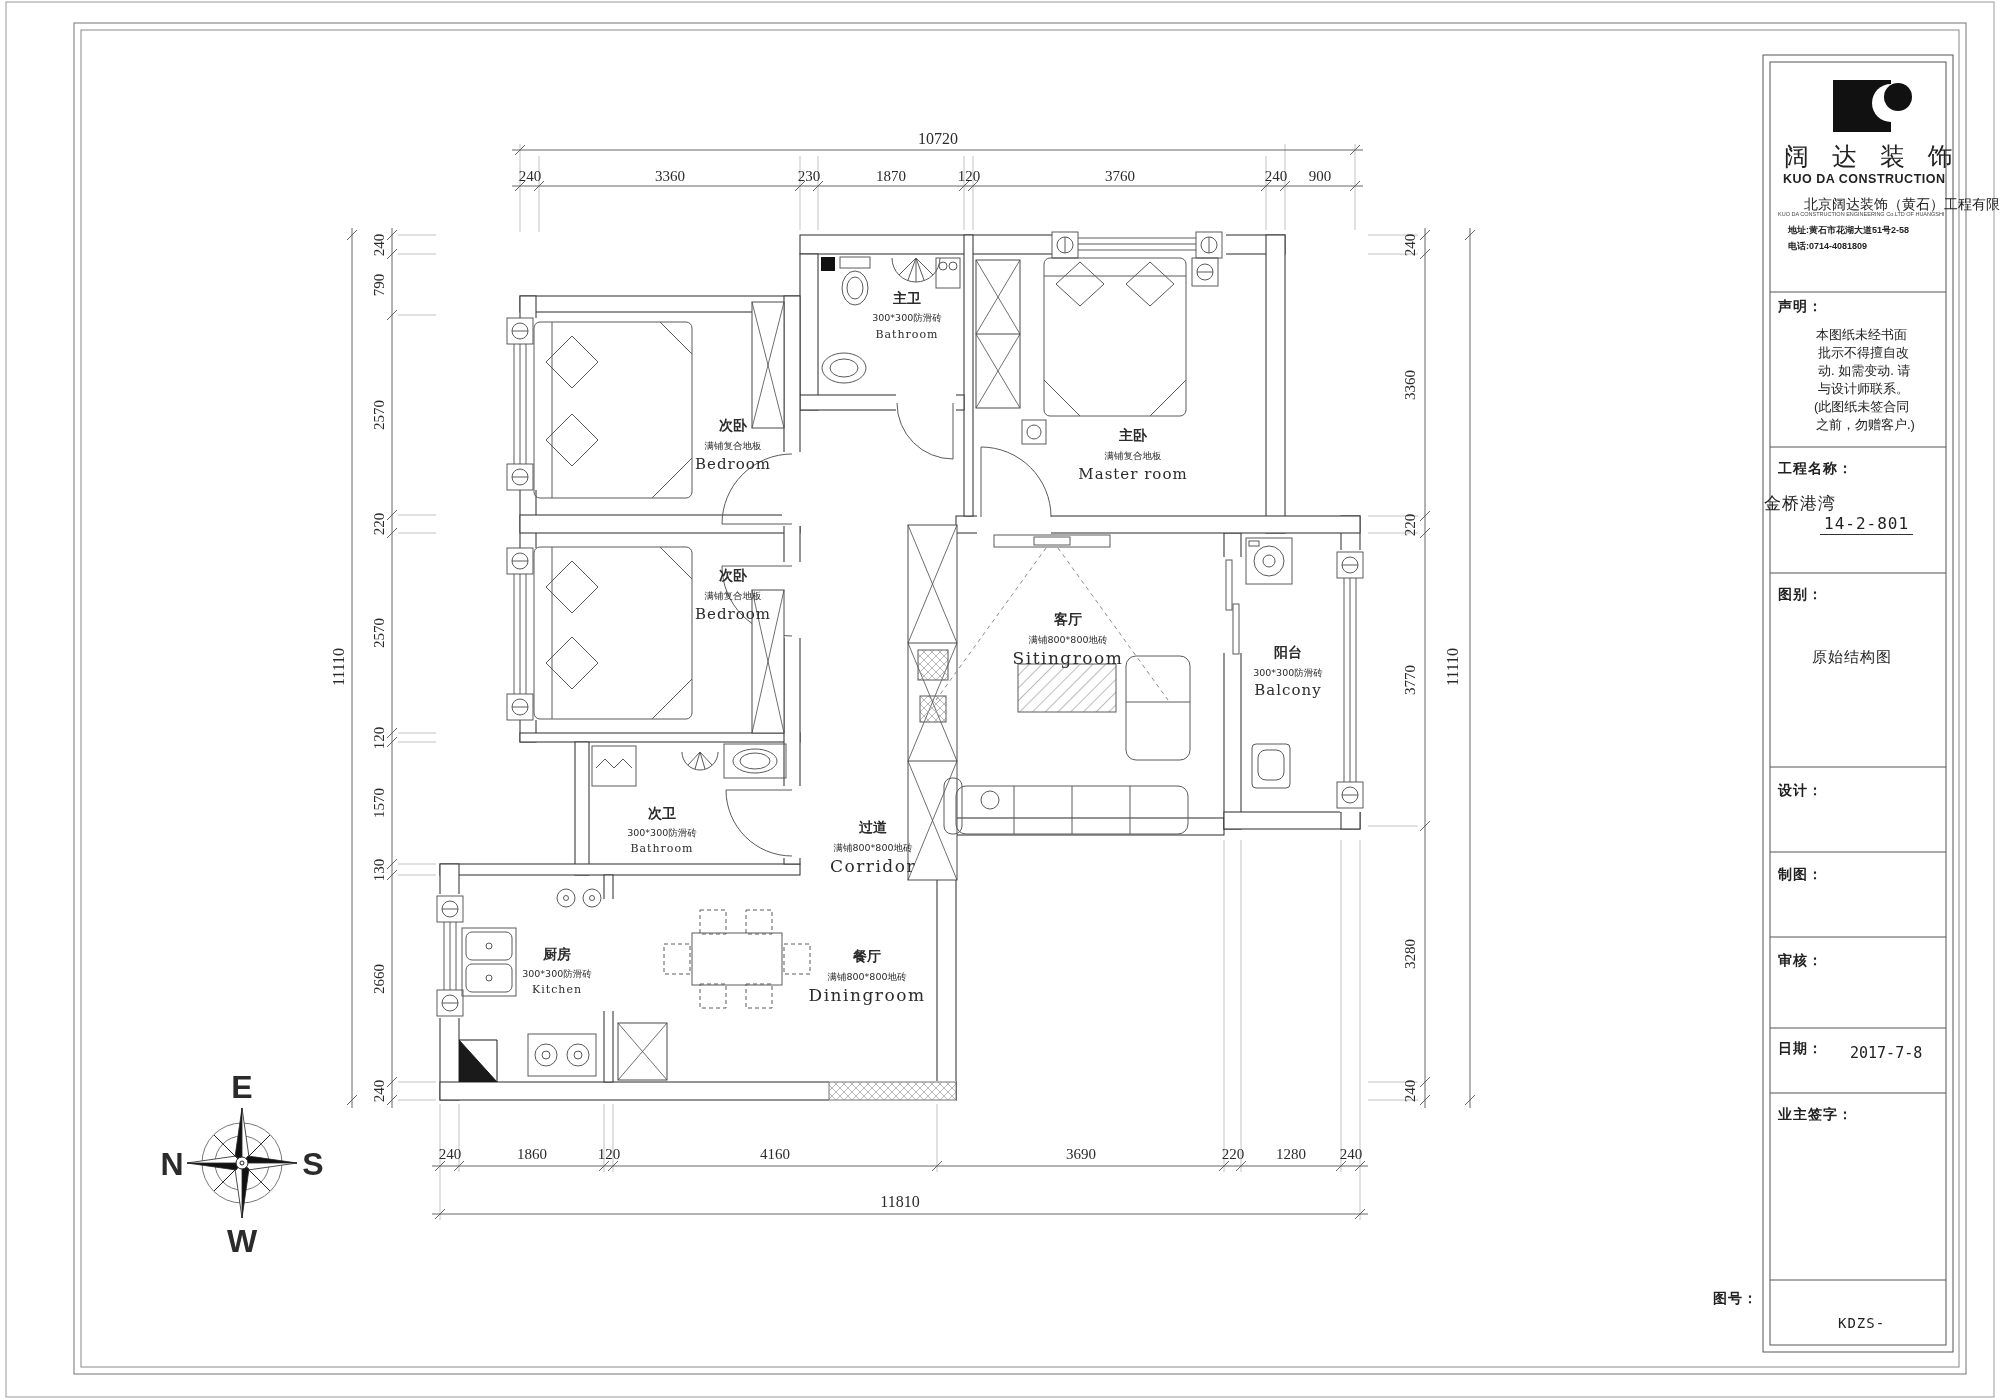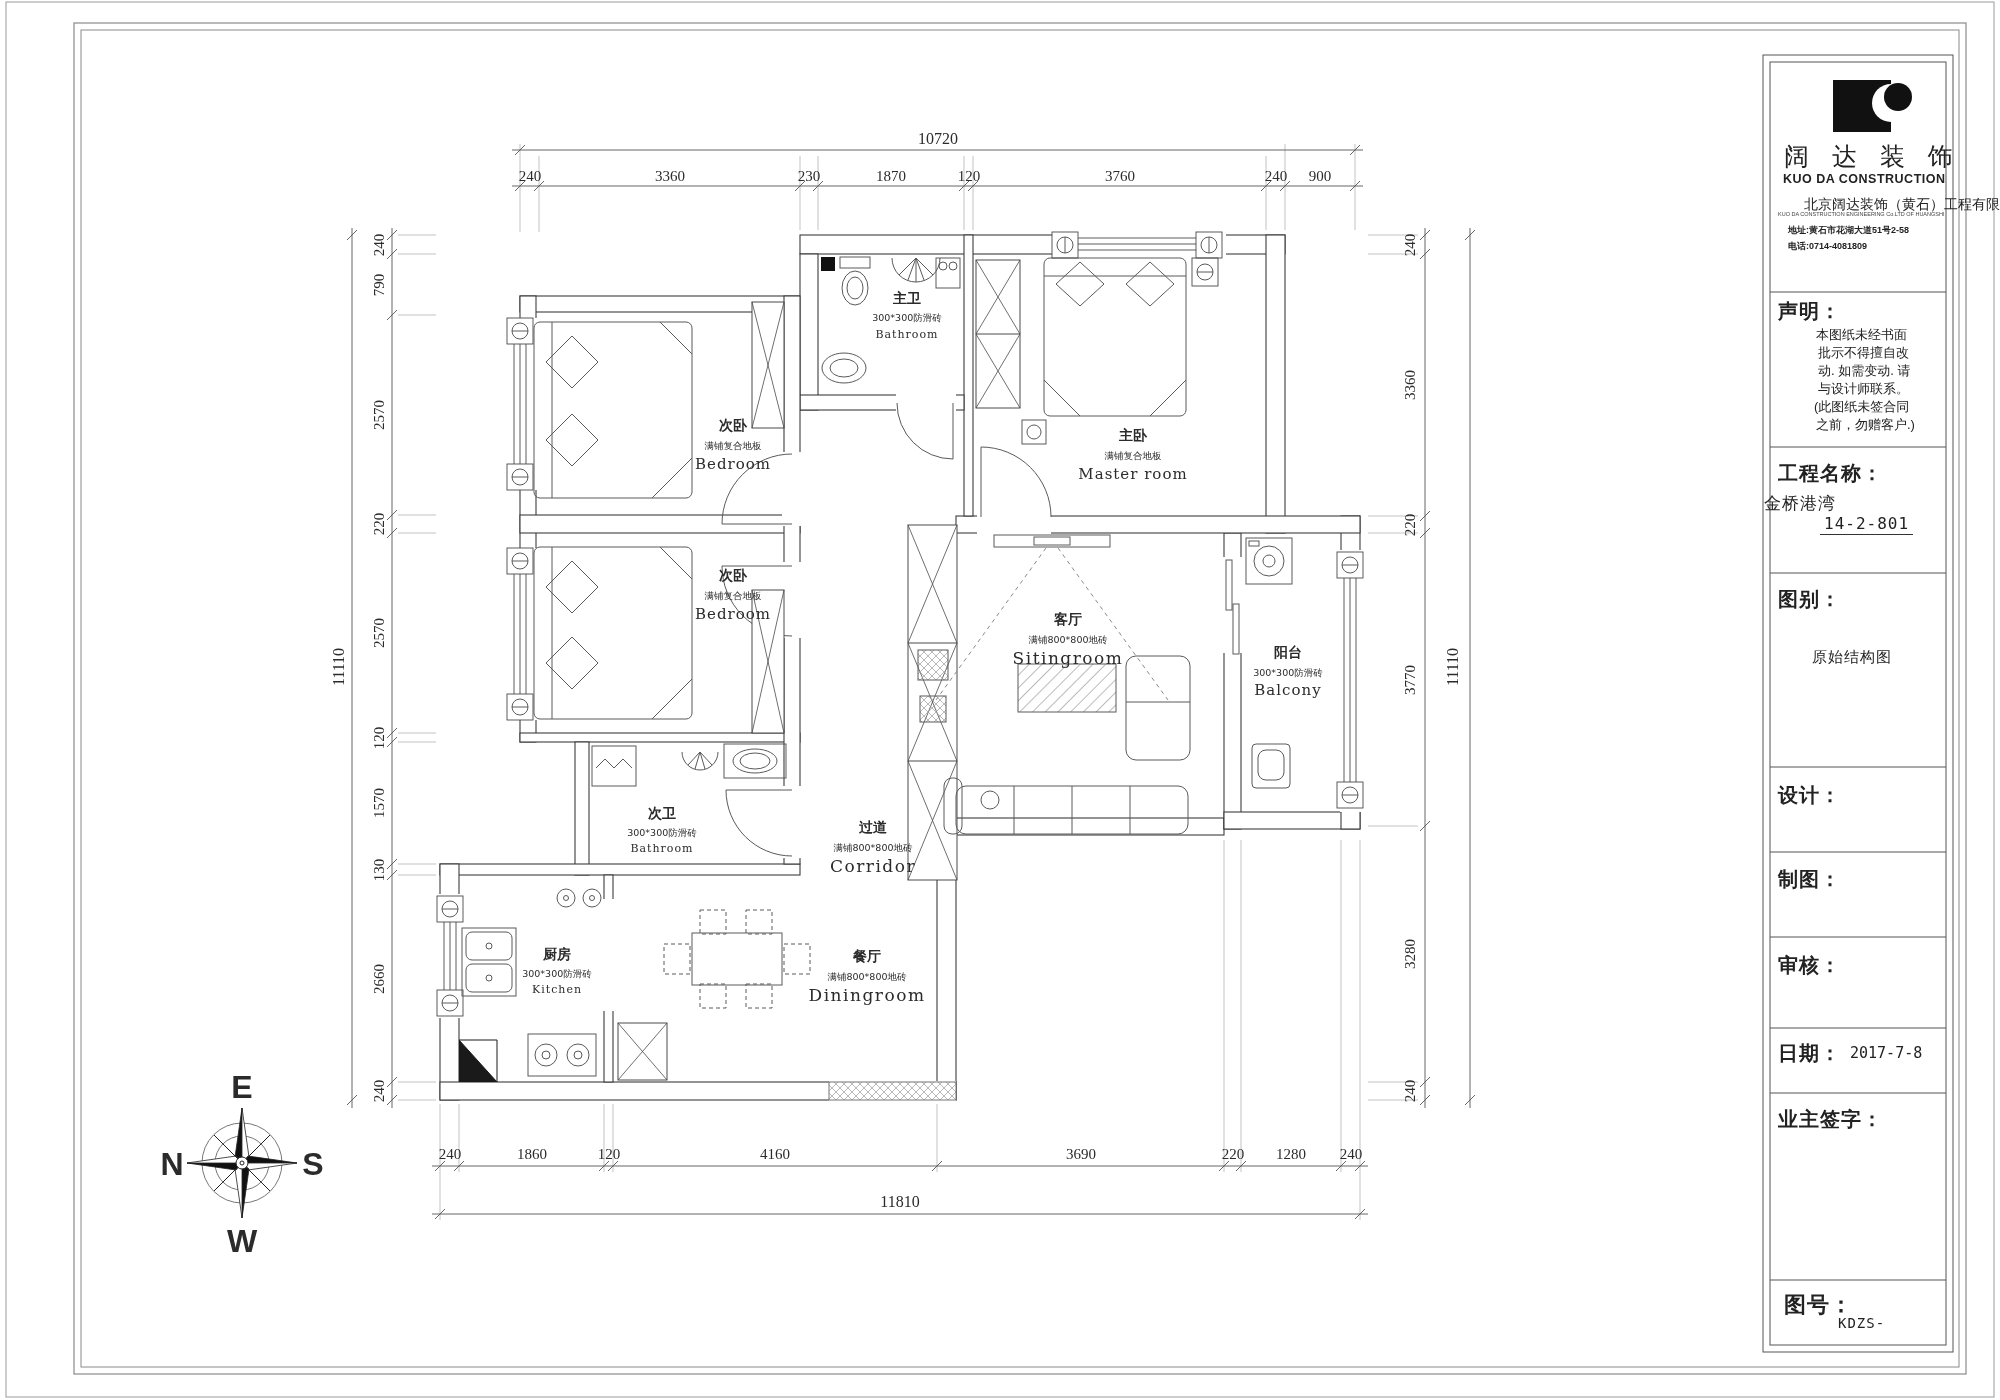--- a/index.html
+++ b/index.html
@@ -9,21 +9,21 @@
   svg text{fill:#2b2b2b;}
   .dimtxt{font-family:"Liberation Serif",serif;font-size:15px;}
   .dimbig{font-family:"Liberation Serif",serif;font-size:16px;}
   .rlab-cn{font-family:"DejaVu Sans",sans-serif;font-size:14px;font-weight:bold;}
   .rlab-fin{font-family:"DejaVu Sans",sans-serif;font-size:9.5px;}
   .rlab-en{font-family:"DejaVu Serif",serif;font-size:15px;letter-spacing:1px;}
   .rlab-en-big{font-family:"DejaVu Serif",serif;font-size:17px;letter-spacing:1.5px;}
   .rlab-en-sm{font-family:"DejaVu Serif",serif;font-size:11px;letter-spacing:1px;}
   .compass-letter{font-family:"Liberation Sans",sans-serif;font-size:32px;font-weight:600;}
   .tb{position:absolute;white-space:nowrap;}
-  .tb-header{font-size:20px;font-weight:600;letter-spacing:1px;}
+  .tb-header{font-size:14px;font-weight:600;letter-spacing:1px;}
   .tb-brand-cn{font-size:25px;font-weight:400;letter-spacing:8px;}
   .tb-brand-en{font-size:12.5px;font-weight:bold;letter-spacing:0.5px;}
   .tb-company{font-size:14px;margin-left:28px;}
   .tb-company-en{font-size:5.5px;color:#444;}
   .tb-small{font-size:9px;font-weight:600;}
   .tb-body{font-size:13px;line-height:18.5px;}
   .tb-value{font-size:16px;letter-spacing:1px;}
   .tb-underline{border-bottom:1px solid #333;padding:0 4px 1px 4px;}
   .tb-date{font-size:15px;font-family:"DejaVu Sans Mono",monospace;}
   .tb-kdzs{font-size:14px;font-family:"DejaVu Sans Mono",monospace;letter-spacing:1px;}
@@ -531,17 +531,17 @@
 
   <div class="tb tb-header" style="left:1778px;top:782px;">设计：</div>
   <div class="tb tb-header" style="left:1778px;top:866px;">制图：</div>
   <div class="tb tb-header" style="left:1778px;top:952px;">审核：</div>
 
   <div class="tb tb-header" style="left:1778px;top:1040px;">日期：</div>
   <div class="tb tb-date" style="left:1850px;top:1044px;">2017-7-8</div>
 
   <div class="tb tb-header" style="left:1778px;top:1106px;">业主签字：</div>
 
-  <div class="tb tb-header" style="left:1784px;top:1290px;font-size:22px;">图号：</div>
+  <div class="tb tb-header" style="left:1713px;top:1290px;font-size:14px;">图号：</div>
   <div class="tb tb-kdzs" style="left:1818px;top:1315px;padding-left:20px;">KDZS-</div>
 </div>
 
 </div>
 
 </body></html>

